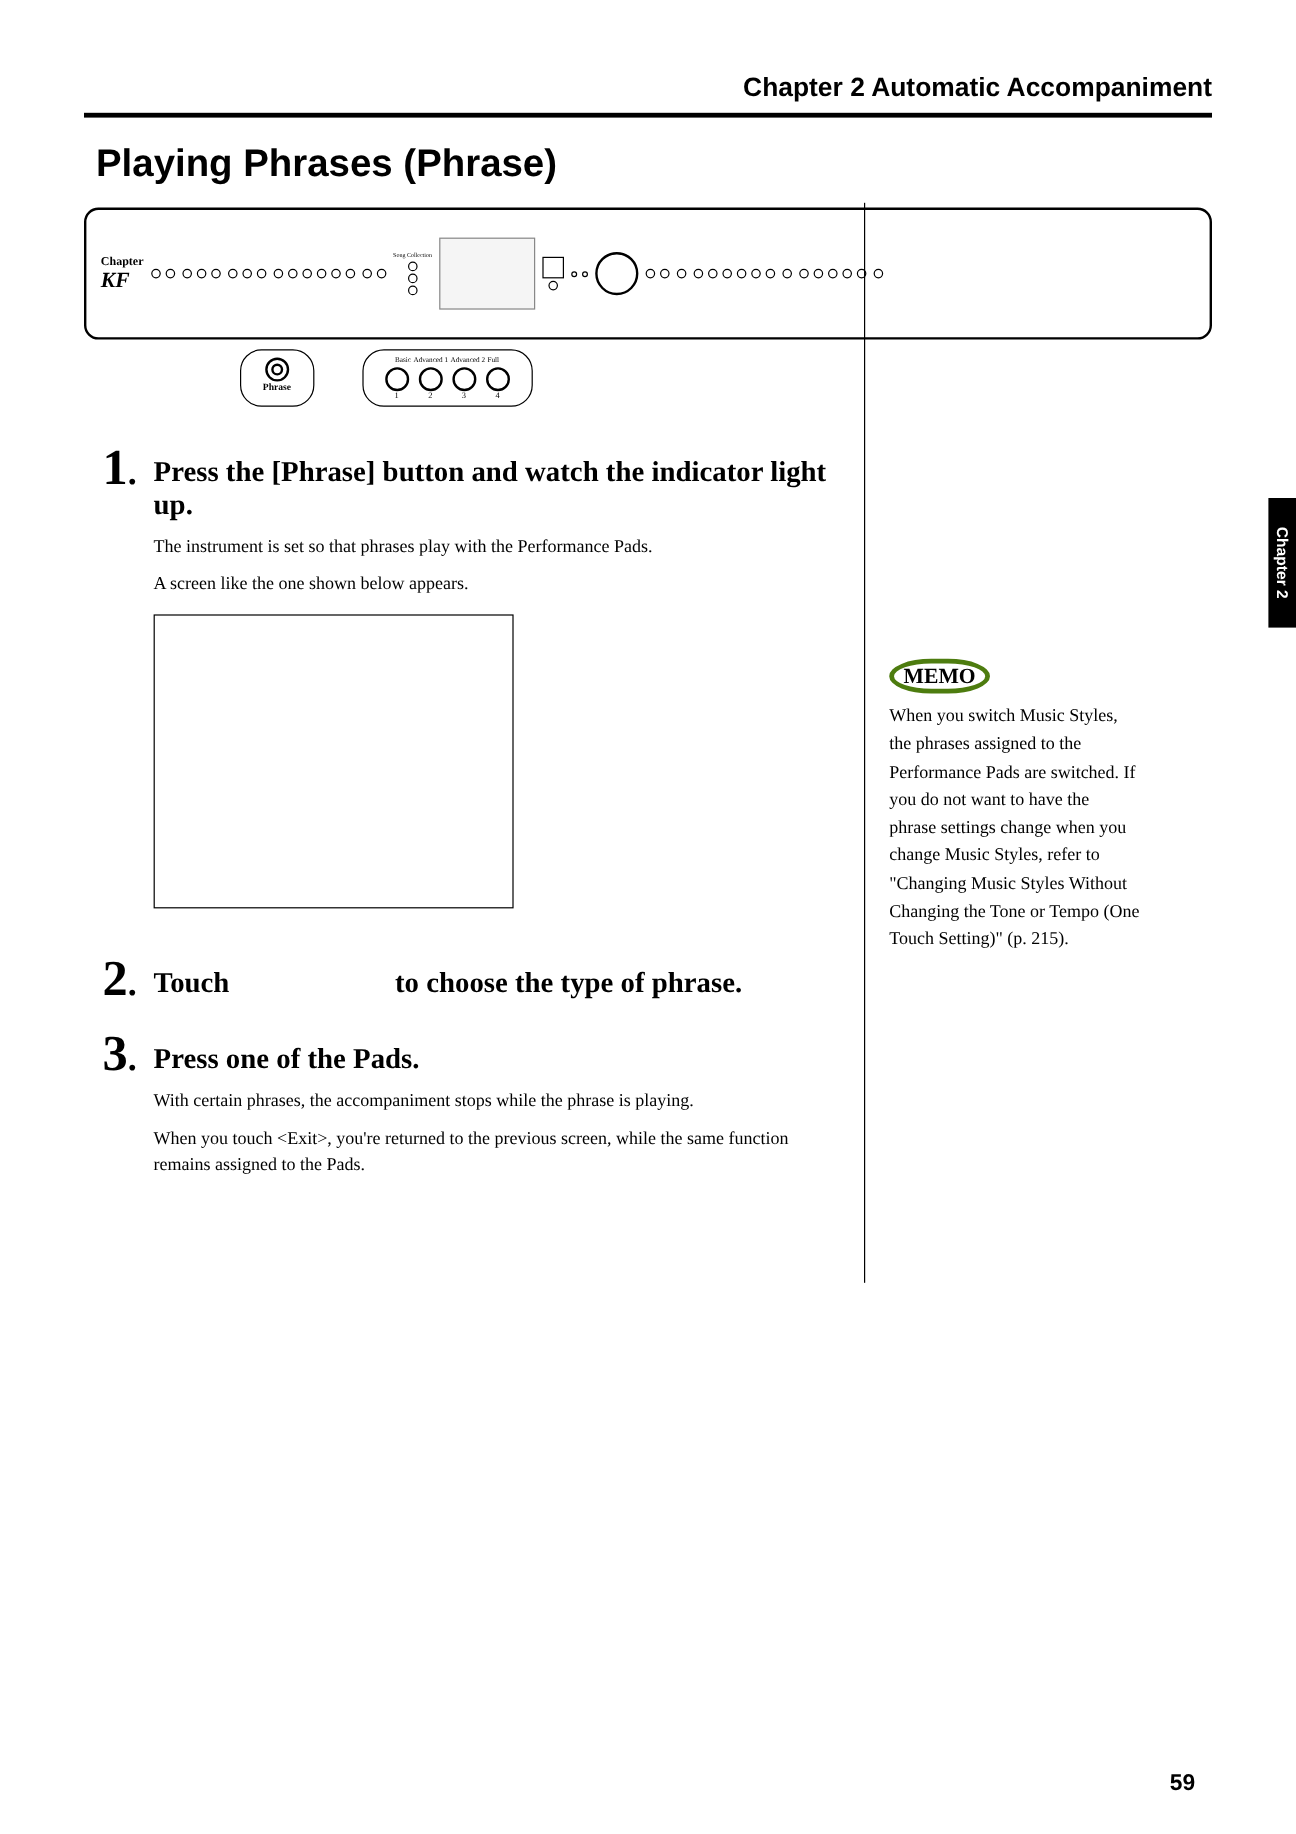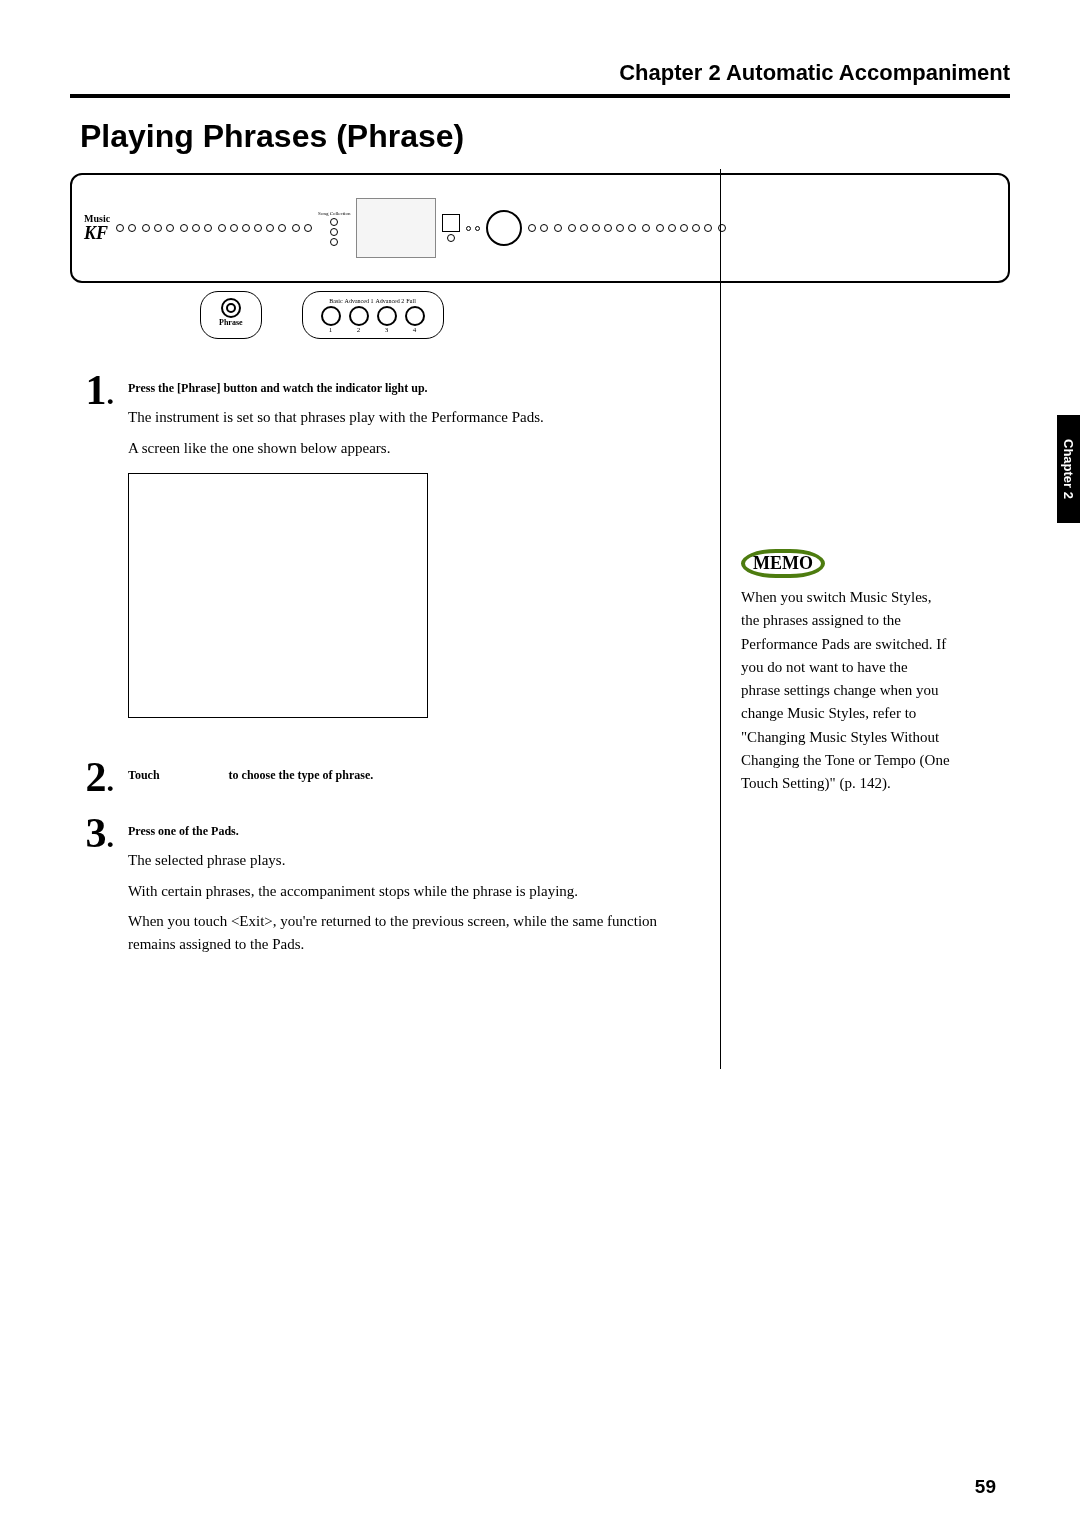--- a/index.html
+++ b/index.html
@@ -102,21 +102,21 @@
       font-weight: bold;
       font-size: 42px;
       line-height: 1;
       min-width: 44px;
       text-align: right;
     }
     .step-num .dot { font-size: 30px; }
     .step-body { flex: 1; padding-top: 12px; }
     .step-bold {
       font-weight: bold;
-      font-size: 12px;
+      font-size: 24px;
       margin-bottom: 10px;
     }
     .step-text {
       font-size: 15px;
       line-height: 1.5;
       margin-bottom: 8px;
     }
     .screen-placeholder {
       width: 300px;
       height: 245px;
@@ -163,21 +163,21 @@
 </head>
 <body>
 
 <div class="chapter-header">Chapter 2  Automatic Accompaniment</div>
 <div class="header-rule"></div>
 
 <div class="section-title">Playing Phrases (Phrase)</div>
 
 <div class="panel-illustration">
   <div class="panel-logo">
-    <div>Music</div>
+    <div>Chapter</div>
     <div class="kf">KF</div>
   </div>
   <div class="panel-group">
       <div class="circles">
         <span class="circle"></span>
         <span class="circle"></span>
       </div>
     </div>
   <div class="panel-group">
       <div class="circles">
@@ -313,30 +313,29 @@
           &nbsp;&nbsp;&nbsp;&nbsp;&nbsp;&nbsp;&nbsp;&nbsp;&nbsp;&nbsp;&nbsp;&nbsp;&nbsp;&nbsp;&nbsp;&nbsp;&nbsp;&nbsp;&nbsp;&nbsp;&nbsp;
           <span>to choose the type of phrase.</span>
         </div>
       </div>
     </div>
 
     <div class="step">
       <div class="step-num"><span>3</span><span class="dot">.</span></div>
       <div class="step-body">
         <div class="step-bold">Press one of the Pads.</div>
-        <div class="step-text">The selected phrase plays.</div>
         <div class="step-text">With certain phrases, the accompaniment stops while the phrase is playing.</div>
         <div class="step-text">When you touch &lt;Exit&gt;, you're returned to the previous screen, while the same function remains assigned to the Pads.</div>
       </div>
     </div>
 
   </div>
 
   <div class="right-col">
     <div class="sidebar-push"></div>
     <div class="memo-icon">MEMO</div>
-    <div class="memo-text">When you switch Music Styles, the phrases assigned to the Performance Pads are switched. If you do not want to have the phrase settings change when you change Music Styles, refer to "Changing Music Styles Without Changing the Tone or Tempo (One Touch Setting)" (p. 142).</div>
+    <div class="memo-text">When you switch Music Styles, the phrases assigned to the Performance Pads are switched. If you do not want to have the phrase settings change when you change Music Styles, refer to "Changing Music Styles Without Changing the Tone or Tempo (One Touch Setting)" (p. 215).</div>
   </div>
 </div>
 
 <div class="chapter-tab">Chapter 2</div>
 
 <div class="page-num">59</div>
 
 </body></html>

